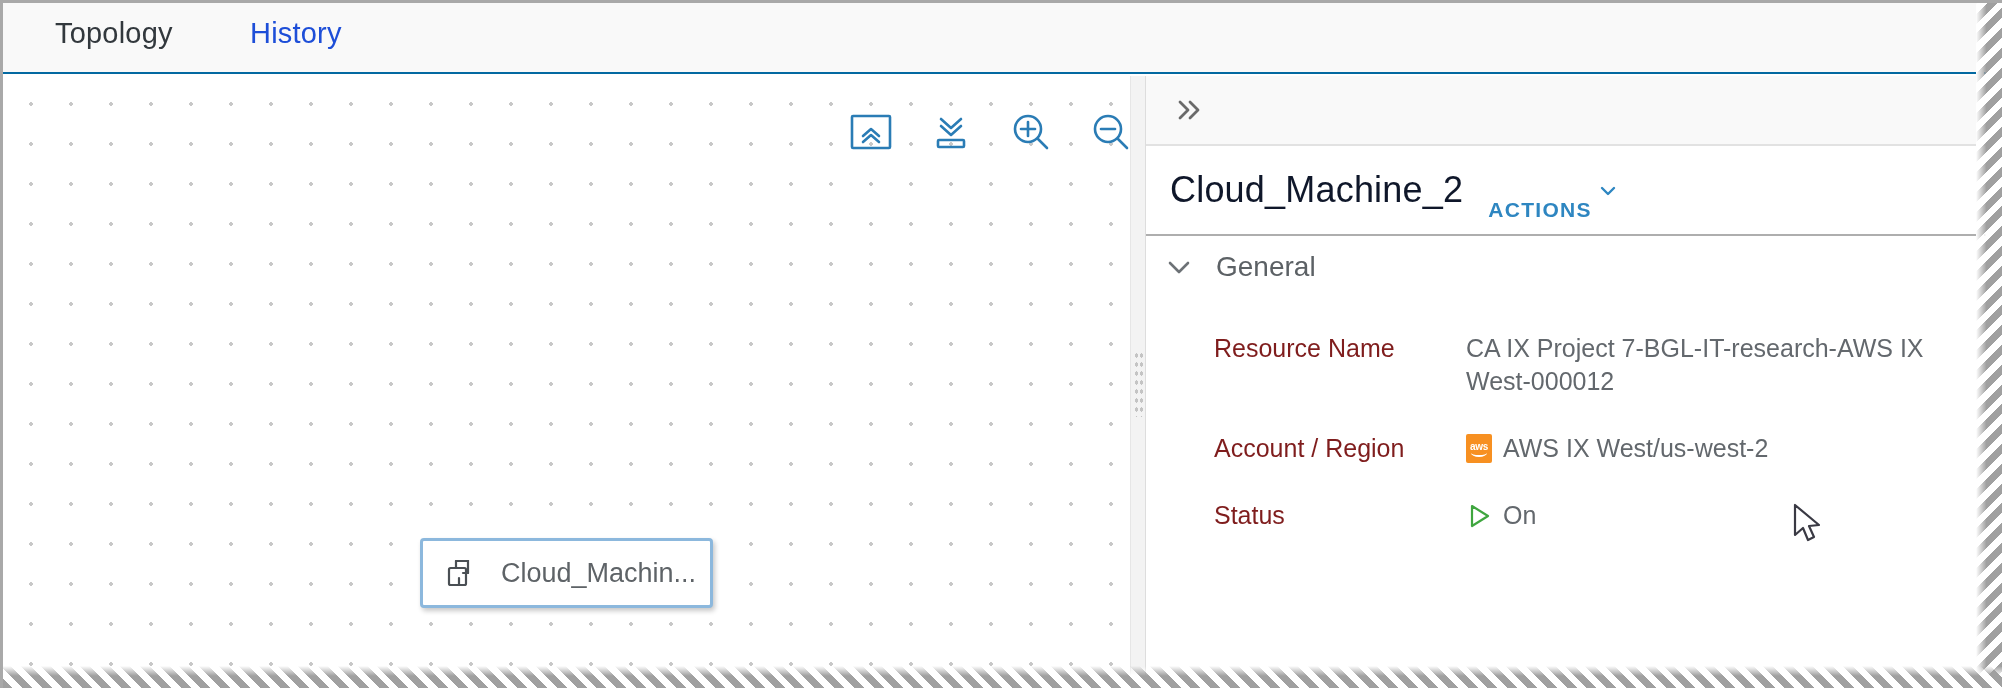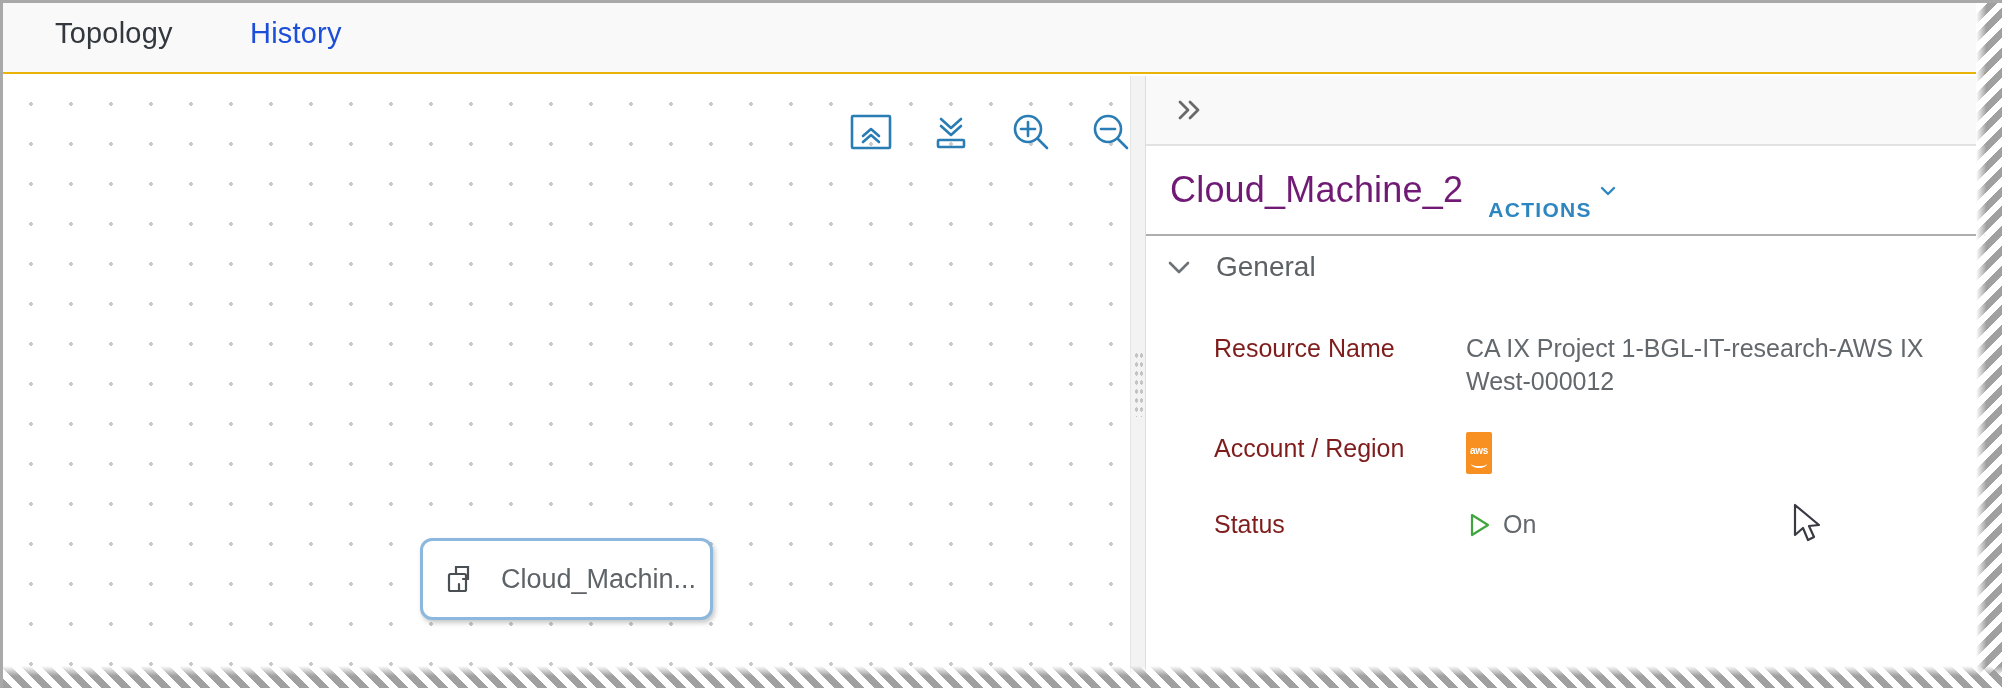--- a/index.html
+++ b/index.html
@@ -21,21 +21,21 @@
     border-top: 3px solid #a9a9a9;
     overflow: hidden;
   }
 
   
   #tabbar {
     position: absolute;
     left: 0; top: 0;
     width: 1999px; height: 71px;
     background: #f9f9f9;
-    border-bottom: 2px solid #eab308;
+    border-bottom: 2px solid #0369a1;
   }
   .tab {
     position: absolute;
     top: 14px;
     height: 56px;
     font-size: 29px;
     color: #1d4ed8;
     padding: 0 4px;
     cursor: pointer;
     white-space: nowrap;
@@ -78,24 +78,24 @@
     display: flex; align-items: center; justify-content: center;
     cursor: pointer;
     color: #2a7cb5;
   }
   .tool-btn svg { display: block; }
 
   
   #node-card {
     position: absolute;
     left: 417px; top: 462px;
-    width: 293px; height: 82px;
+    width: 293px; height: 70px;
     background: #ffffff;
     border: 3px solid #8cb8dd;
-    border-radius: 12px;
+    border-radius: 4px;
     box-shadow: 2px 3px 5px rgba(0,0,0,0.22);
     display: flex;
     align-items: center;
     padding-left: 22px;
     cursor: pointer;
   }
   #node-icon { width: 34px; height: 34px; color: #4a4f54; flex: 0 0 auto; }
   #node-label {
     margin-left: 22px;
     font-size: 27px;
@@ -151,21 +151,21 @@
     position: absolute;
     left: 0; top: 70px;
     width: 100%; height: 90px;
     border-bottom: 2px solid #aeaeae;
     display: flex;
     align-items: center;
     padding-left: 24px;
   }
   #panel-title {
     font-size: 36px;
-    color: #701a75;
+    color: #0f172a;
     white-space: nowrap;
     letter-spacing: 0.2px;
   }
   #actions-menu {
     margin-left: 25px;
     display: flex;
     align-items: center;
     gap: 7px;
     color: #2e86c1;
     cursor: pointer;
@@ -220,21 +220,21 @@
     color: #63686d;
     line-height: 1.32;
     max-width: 470px;
     display: flex;
     align-items: flex-start;
   }
   .prop-value.with-icon { align-items: center; gap: 11px; }
 
   
   #aws-badge {
-    width: 26px; height: 42px;
+    width: 26px; height: 29px;
     background: #f79021;
     border-radius: 2px;
     position: relative;
     flex: 0 0 auto;
     display: flex;
     align-items: center;
     justify-content: center;
   }
   #aws-badge span {
     color: #ffffff;
@@ -403,29 +403,30 @@
             <polyline points="4,5 13,14 22,5"></polyline>
           </svg>
         </span>
         <span id="section-title">General</span>
       </div>
 
       <div id="prop-list">
 
         <div class="prop-row">
           <div class="prop-label">Resource Name</div>
-          <div class="prop-value">CA IX Project 1-BGL-IT-research-AWS IX West-000012</div>
+          <div class="prop-value">CA IX Project 7-BGL-IT-research-AWS IX West-000012</div>
         </div>
 
         <div class="prop-row">
           <div class="prop-label">Account / Region</div>
           <div class="prop-value with-icon">
             <span id="aws-badge">
               <span>aws</span>
             </span>
+            <span>AWS IX West/us-west-2</span>
           </div>
         </div>
 
         <div class="prop-row">
           <div class="prop-label">Status</div>
           <div class="prop-value with-icon">
             <span id="status-icon">
               <svg width="26" height="28" viewBox="0 0 26 28" fill="none" stroke="#3fa63f" stroke-width="2.2" stroke-linejoin="round">
                 <polygon points="6,4 22,14 6,24"></polygon>
               </svg>

